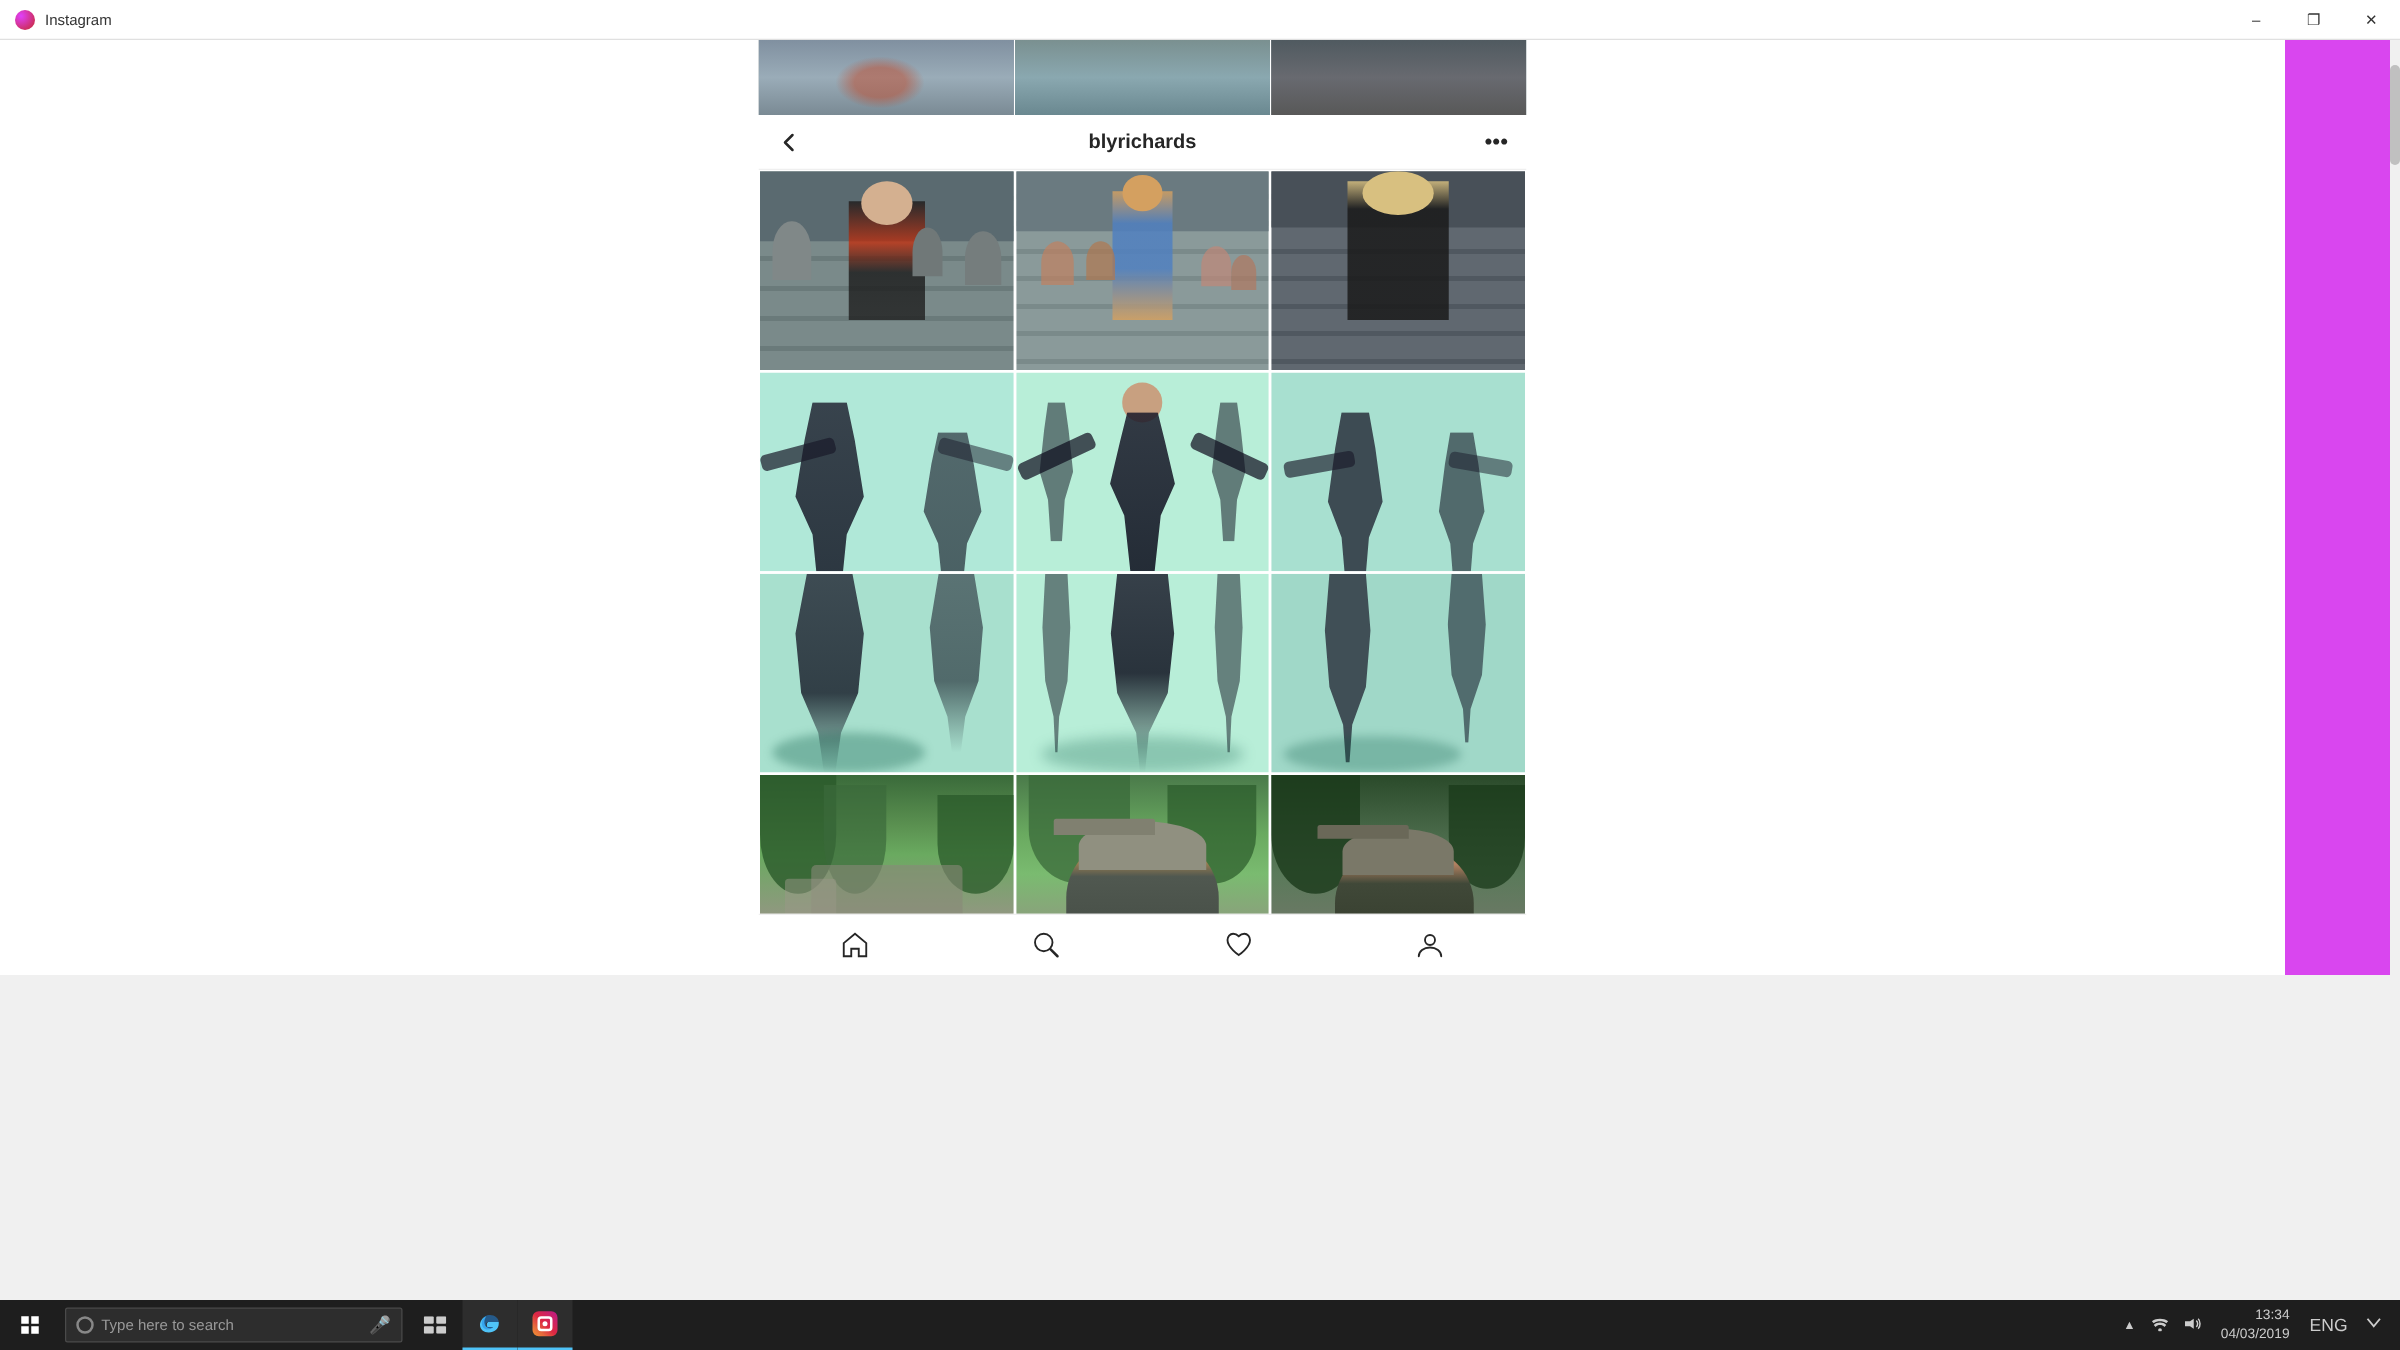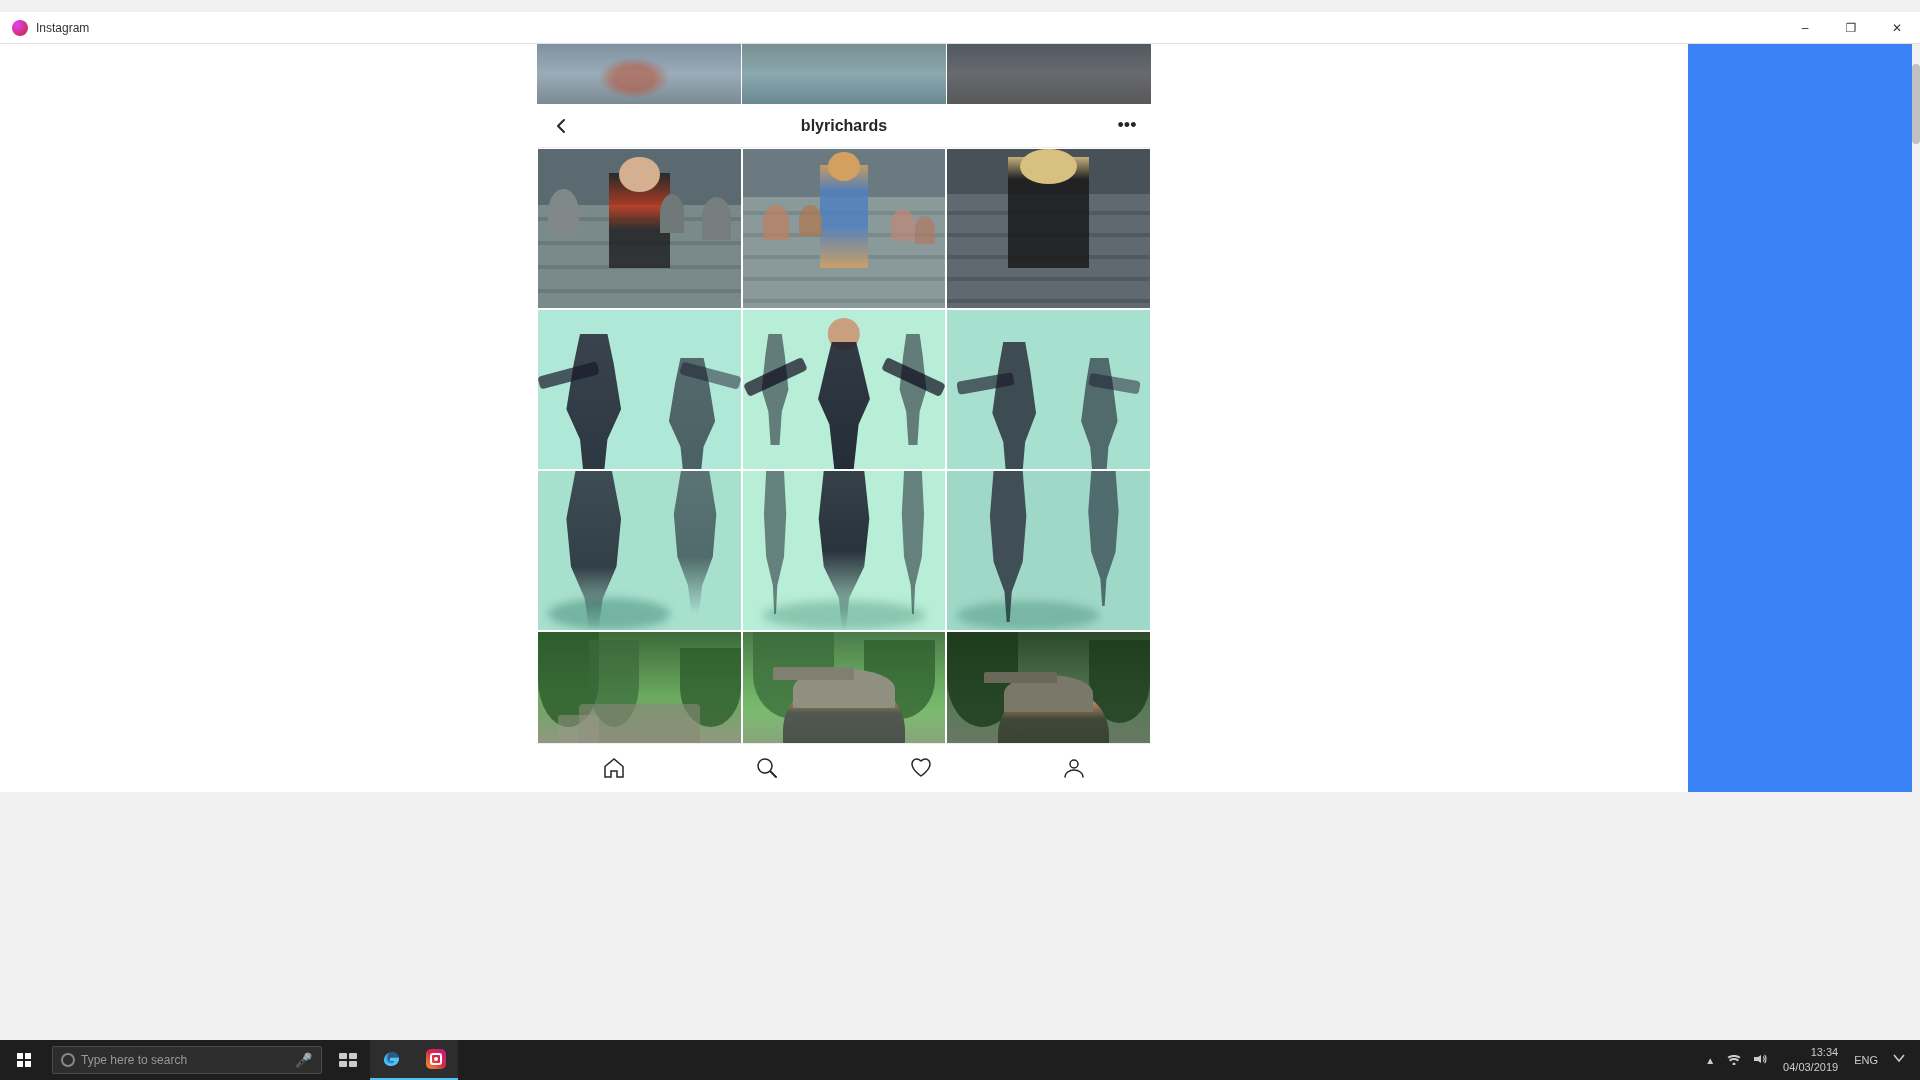--- a/index.html
+++ b/index.html
@@ -8,24 +8,24 @@
       height: 1080px;
       background: #f0f0f0;
       font-family: 'Segoe UI', Arial, sans-serif;
       overflow: hidden;
       position: relative;
     }
 
     
     .window {
       position: absolute;
-      top: 12px; left: 0;
+      top: 0; left: 0;
       width: 1920px;
       height: 780px;
-      background: #3b82f6;
+      background: #d946ef;
     }
     .title-bar {
       position: absolute;
       top: 0; left: 0;
       width: 1920px;
       height: 32px;
       background: #fff;
       display: flex;
       align-items: center;
       justify-content: space-between;
@@ -59,21 +59,21 @@
       color: #333;
       cursor: pointer;
       background: transparent;
       border: none;
     }
 
     
     .app-content {
       position: absolute;
       top: 32px; left: 0;
-      width: 1688px;
+      width: 1828px;
       height: 748px;
       background: #fff;
       display: flex;
       flex-direction: column;
       align-items: center;
     }
 
     
     .ig-header {
       width: 100%;
@@ -599,21 +599,21 @@
       <svg width="14" height="12" viewBox="0 0 14 12" fill="none">
         <polygon points="1,4 5,4 8,2 8,10 5,8 1,8" fill="#ccc"></polygon>
         <path d="M10 3.5C11.5 4.5 11.5 7.5 10 8.5" stroke="#ccc" stroke-width="1.2" fill="none"></path>
         <path d="M11.5 2C13.5 3.5 13.5 8.5 11.5 10" stroke="#ccc" stroke-width="1.2" fill="none"></path>
       </svg>
     </span>
     <div class="taskbar-clock">
       <div>13:34</div>
       <div>04/03/2019</div>
     </div>
-    <span class="taskbar-icon" style="color:#ccc;font-size:11px;">ENG</span>
+    <span class="taskbar-icon" style="color:#ccc;font-size:14px;">ENG</span>
     <span class="taskbar-notif">
       <svg width="14" height="14" viewBox="0 0 14 14" fill="none">
         <rect x="0" y="0" width="14" height="14" rx="2" fill="transparent"></rect>
         <path d="M2 3L7 9L12 3" stroke="#ccc" stroke-width="1.5" fill="none"></path>
       </svg>
     </span>
   </div>
 </div>
 
 </body></html>

